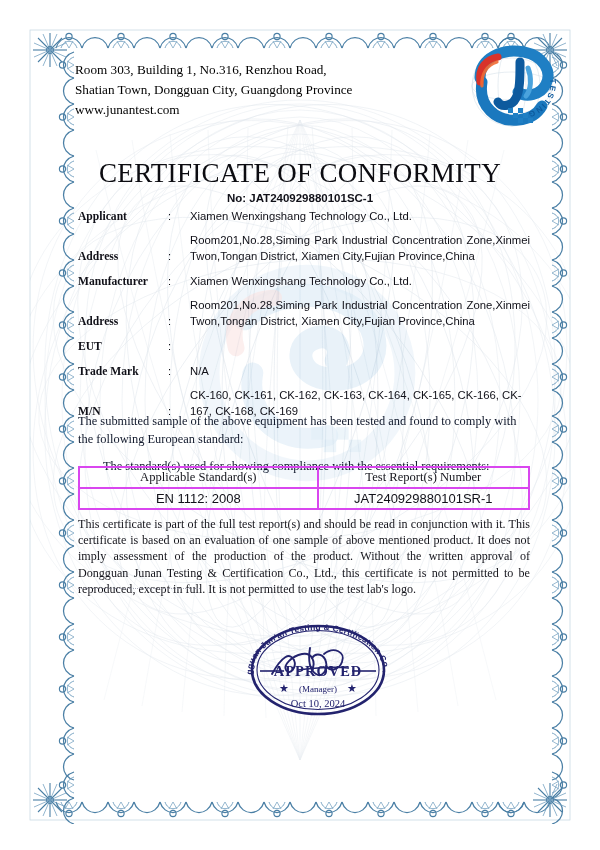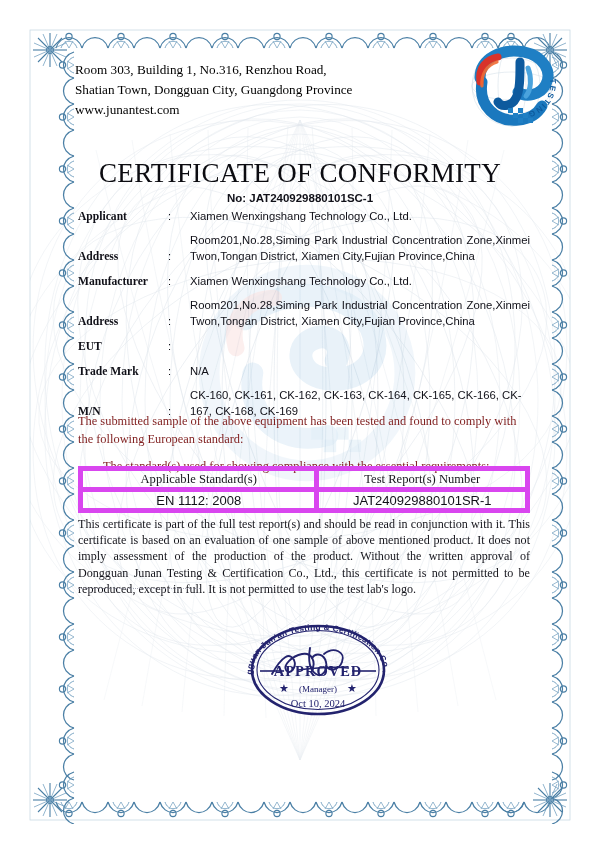--- a/index.html
+++ b/index.html
@@ -155,39 +155,39 @@
     position: absolute;
     left: 78px;
     top: 412px;
     width: 452px;
   }
 
   .para {
     font-family: "Liberation Serif", serif;
     font-size: 12.4px;
     line-height: 18px;
-    color: #7f1d1d;
+    color: #0f172a;
   }
 
   .para.second {
     margin-top: 9px;
     margin-left: 25px;
   }
 
   
   .std-table {
     position: absolute;
     left: 78px;
     top: 466px;
     width: 452px;
     border-collapse: collapse;
   }
 
   .std-table td {
-    border: 5px solid #d946ef;
+    border: 2px solid #d946ef;
     height: 21px;
     text-align: center;
     vertical-align: middle;
   }
 
   .std-table td.head {
     font-family: "Liberation Serif", serif;
     font-size: 12.6px;
     color: #15151c;
   }

